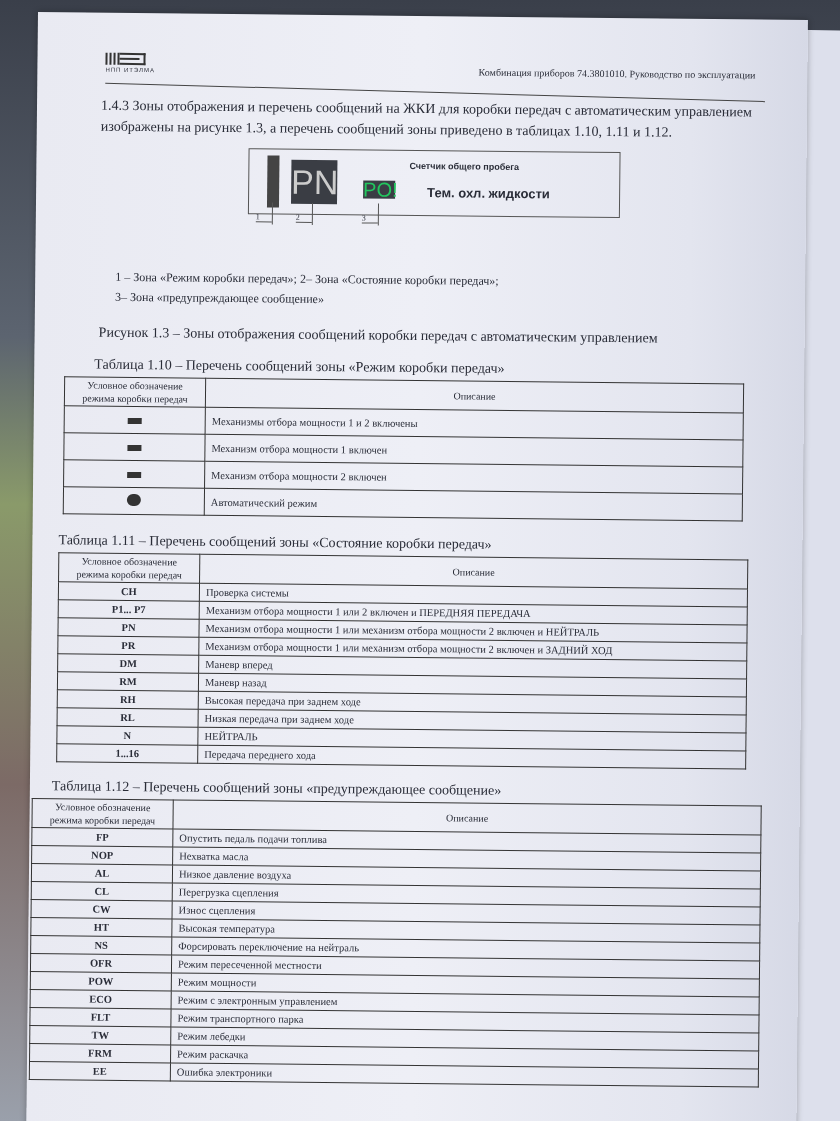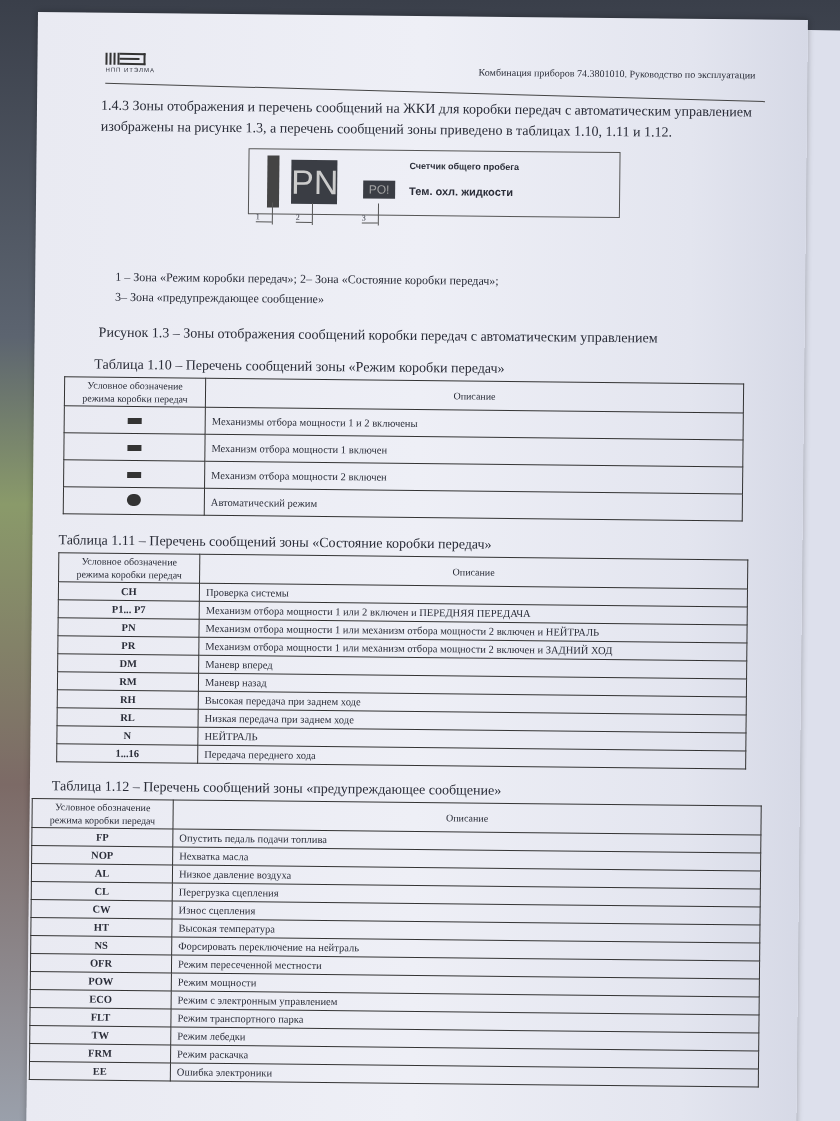--- a/index.html
+++ b/index.html
@@ -26,23 +26,23 @@
   .logo .bars span { width:2px; background:#333; }
   .logo .box { position:absolute; left:14px; top:0; width:26px; height:12px; border:2px solid #333; border-left:none; box-sizing:border-box; }
   .logo .box:before { content:""; position:absolute; left:0; top:3px; width:20px; height:2px; background:#333; }
   .logo .txt { position:absolute; left:0; top:14px; font-size:6px; font-family:"Liberation Sans",sans-serif; letter-spacing:1px; }
   .header .doc-title { position:absolute; right:0; top:10px; font-size:10px; }
   .header .rule { position:absolute; left:0; top:30px; width:660px; height:1px; background:#444; transform:rotate(1deg); transform-origin:left; }
   .intro { position:absolute; left:64px; top:82px; width:660px; font-size:14px; line-height:21px; }
   .figure { position:absolute; left:212px; top:134px; width:370px; height:64px; border:1px solid #555; }
   .fig-zone1 { position:absolute; left:18px; top:6px; width:12px; height:52px; background:#444; }
   .fig-pn { position:absolute; left:42px; top:10px; width:46px; height:44px; background:#3a3d44; color:#ccc; font-size:34px; font-family:"Liberation Sans",sans-serif; text-align:center; line-height:44px; }
-  .fig-po { position:absolute; left:114px; top:30px; width:32px; height:18px; background:#3a3d44; color:#a3a3a3; font-size:12px; font-family:"Liberation Sans",sans-serif; text-align:center; line-height:18px; }
+  .fig-po { position:absolute; left:114px; top:30px; width:32px; height:18px; background:#3a3d44; color:#22c55e; font-size:20px; font-family:"Liberation Sans",sans-serif; text-align:center; line-height:18px; }
   .fig-label1 { position:absolute; left:160px; top:10px; font-size:9px; font-family:"Liberation Sans",sans-serif; font-weight:bold; }
-  .fig-label2 { position:absolute; left:160px; top:34px; font-size:11px; font-family:"Liberation Sans",sans-serif; font-weight:bold; }
+  .fig-label2 { position:absolute; left:178px; top:34px; font-size:13px; font-family:"Liberation Sans",sans-serif; font-weight:bold; }
   .callout { position:absolute; top:198px; font-size:8px; border-bottom:1px solid #555; width:16px; text-align:left; }
   .callout-line { position:absolute; top:188px; width:1px; height:22px; background:#555; }
   .legend { position:absolute; left:80px; top:254px; font-size:12px; line-height:20px; }
   .caption { position:absolute; left:64px; top:312px; font-size:14px; }
   .tcap { position:absolute; font-size:14px; }
   table { position:absolute; border-collapse:collapse; font-size:10.5px; }
   td, th { border:1px solid #333; padding:1px 6px; }
   th { font-weight:normal; font-size:10px; }
   th.h1 { width:128px; text-align:center; line-height:13px; }
   td.code { text-align:center; font-weight:bold; }

